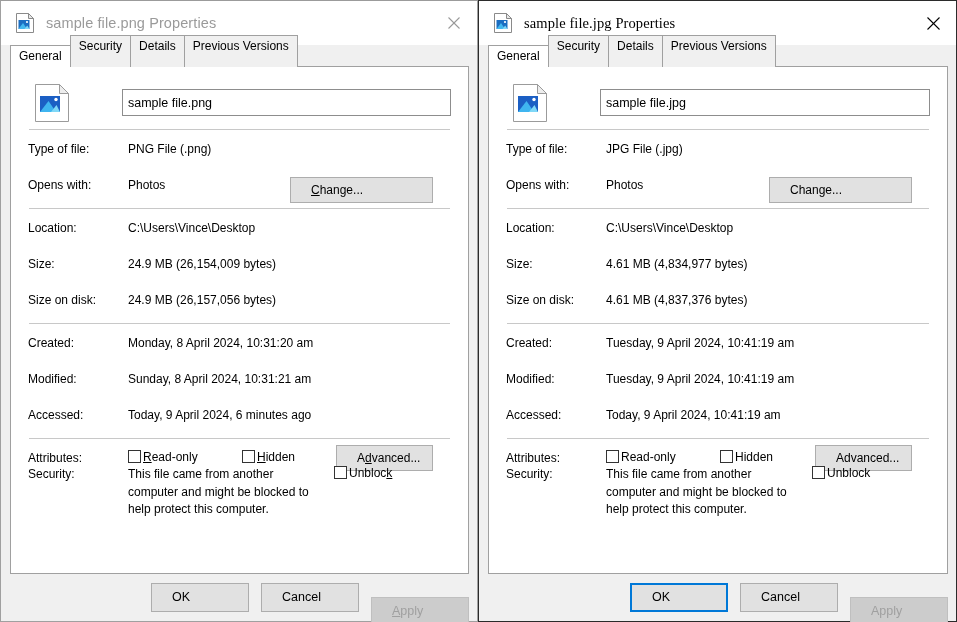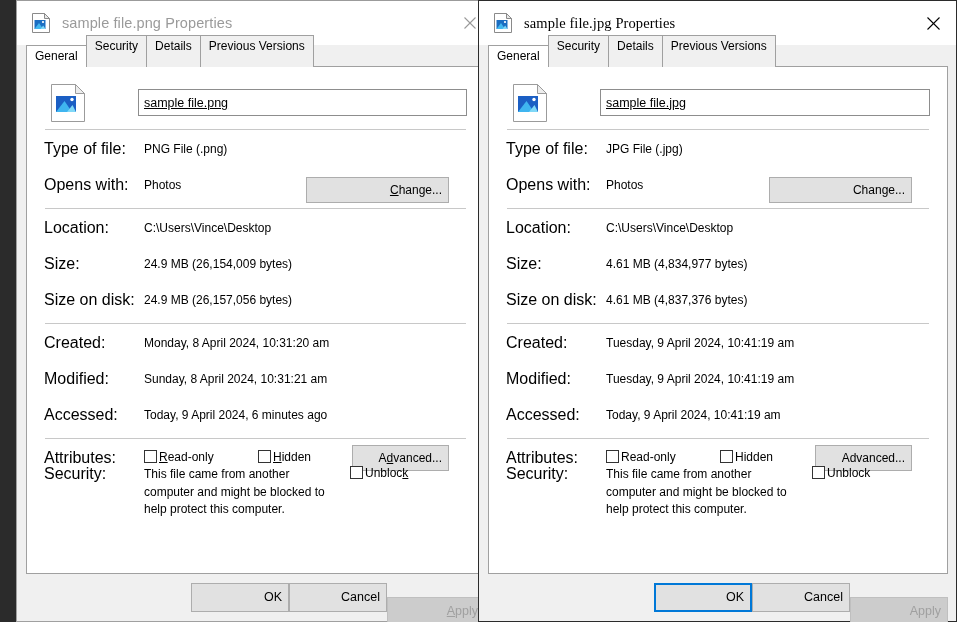--- a/index.html
+++ b/index.html
@@ -14,21 +14,21 @@
   }
   .screen{position:relative;width:957px;height:622px;background:#2b2b2b;}
 
   
   .window{
     position:absolute;top:0;height:622px;width:478px;
     background:#f0f0f0;
     box-sizing:border-box;
     display:flex;flex-direction:column;
   }
-  .window.left{left:16px;border:1px solid #a0a0a0;border-top:1px solid #9b9b9b;}
+  .window.left{left:0;border:1px solid #a0a0a0;border-top:1px solid #9b9b9b;}
   .window.right{left:478px;width:479px;border:1px solid #2b2b2b;}
 
   .titlebar{
     height:44px;flex:0 0 44px;background:#ffffff;
     display:flex;align-items:center;position:relative;
   }
   .title-icon{
     width:22px;height:22px;margin-left:13px;margin-right:10px;
     position:relative;flex:0 0 22px;
   }
@@ -83,36 +83,36 @@
 
   
   .namerow{display:flex;align-items:center;height:53px;padding-top:9px;}
   .file-icon{width:36px;height:40px;position:relative;flex:0 0 36px;margin-left:6px;}
   .name-input{
     margin-left:52px;
     flex:1 1 auto;height:27px;
     border:1px solid #8d8d8d;background:#fff;
     font-family:"Liberation Sans",sans-serif;font-size:12.5px;
     color:#000;box-sizing:border-box;
-    padding:0 5px;line-height:25px;text-decoration:underline;
+    padding:0 5px;line-height:25px;
   }
 
   .row{display:flex;align-items:flex-start;min-height:20px;}
-  .lbl{width:100px;flex:0 0 100px;font-size:16px;line-height:16px;color:#000;}
+  .lbl{width:100px;flex:0 0 100px;font-size:12px;line-height:16px;color:#000;}
   .val{font-size:12px;line-height:16px;color:#000;flex:1 1 auto;}
 
   .blk{padding:11px 0 11px 0;}
   .blk .row + .row{margin-top:16px;}
 
   
   .btn{
     font-family:"Liberation Sans",sans-serif;font-size:12px;
     background:#e1e1e1;border:1px solid #adadad;
-    color:#000;height:26px;line-height:24px;text-align:right;
-    box-sizing:border-box;padding:0 6px;
+    color:#000;height:26px;line-height:24px;text-align:left;
+    box-sizing:border-box;padding:0 20px;
     display:inline-block;cursor:default;
     white-space:nowrap;
   }
   .btn.disabled{color:#a0a0a0;background:#cccccc;border-color:#bfbfbf;margin-top:28px;}
   .btn-change{width:143px;position:absolute;right:18px;top:0;}
   .btn-advanced{width:97px;}
   .btn.default-focus{border:2px solid #0078d7;background:#e1e1e1;line-height:22px;}
 
   .opens-row{position:relative;}
 
@@ -130,21 +130,21 @@
   .attr-cbs{display:flex;align-items:flex-start;gap:8px;}
   .attr-cbs .cb-wrap:first-child{width:106px;}
 
   .sec-row{display:flex;align-items:flex-start;position:relative;}
   .sec-text{font-size:12px;line-height:17.5px;width:196px;flex:0 0 196px;}
   .sec-cb{margin-left:10px;margin-top:0px;}
 
   
   .footer{
     flex:0 0 47px;height:47px;display:flex;align-items:center;justify-content:flex-end;
-    padding-right:8px;
+    padding-right:8px;gap:12px;
   }
   .footer .btn{width:98px;height:29px;line-height:27px;font-size:12.5px;}
   .footer .btn.default-focus{line-height:25px;}
 
   
   .doc{position:absolute;left:0;top:0;width:100%;height:100%;}
 </style>
 </head>
 <body>
 

